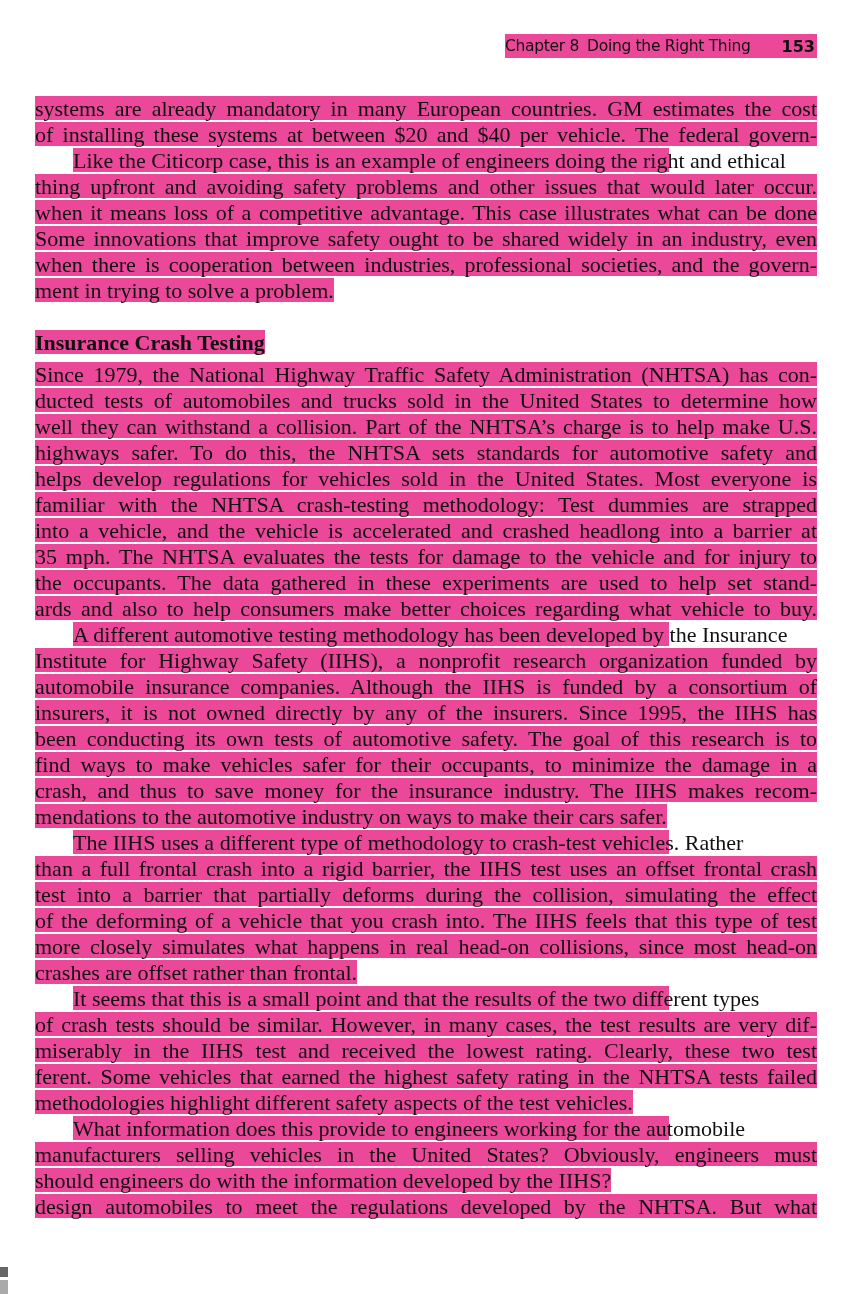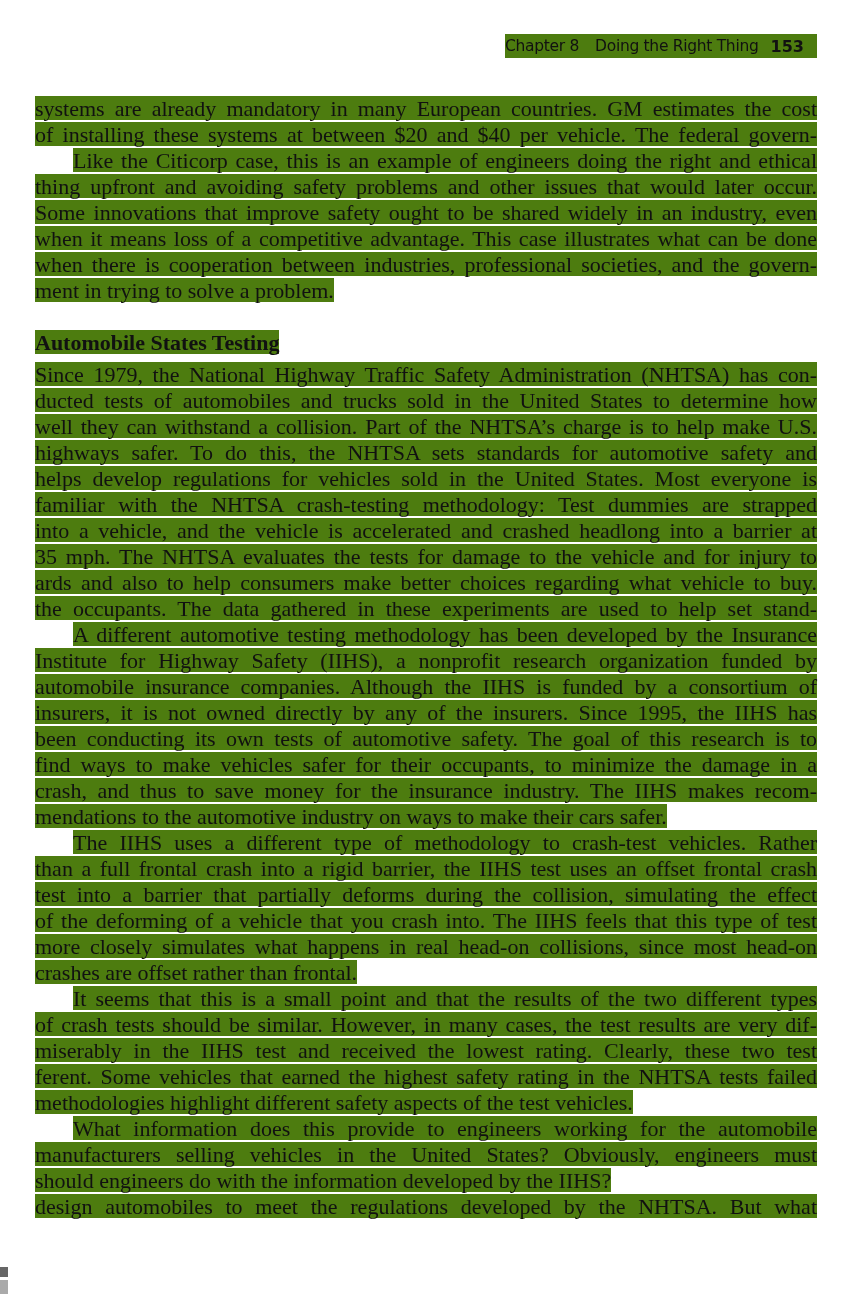--- a/index.html
+++ b/index.html
@@ -1,34 +1,34 @@
 <!DOCTYPE html>
 <html><head>
 <meta charset="utf-8">
 <style>
   html, body { margin:0; padding:0; background:#ffffff; }
   body { width:862px; height:1294px; position:relative; overflow:hidden; }
-  .hl { background:#4d7c0f; }
+  .hl { background:#ec4899; }
   .header {
     position:absolute; left:505px; top:34px; height:24px; width:312px;
     font-family:"DejaVu Sans", sans-serif; font-size:15.5px; color:#111;
     display:flex; align-items:center; white-space:nowrap;
   }
   .header .chap { letter-spacing:-0.3px; }
-  .header .title { margin-left:16px; letter-spacing:-0.3px; }
-  .header .pnum { margin-left:auto; font-weight:bold; font-size:16px; padding-right:13px; }
+  .header .title { margin-left:8px; letter-spacing:-0.3px; }
+  .header .pnum { margin-left:auto; font-weight:bold; font-size:16px; padding-right:2px; }
   .page { position:absolute; left:35px; top:96px; width:782px; }
   .line {
     height:26px; line-height:26px; font-family:"Liberation Serif", serif;
     font-size:22px; color:#111; white-space:nowrap; position:relative;
   }
   .line span.txt { display:inline-block; height:24px; line-height:25px; padding:0 0px; }
   .line.just span.txt { width:782px; text-align:justify; text-align-last:justify; }
   .line.indent span.txt { margin-left:38px; }
-  .line.just.indent span.txt { width:744px; }
+  .line.just.indent span.txt { width:596px; }
   .heading { font-weight:bold; }
   .gap { height:26px; }
   .corner { position:absolute; left:0; width:8px; }
 </style>
 </head>
 <body>
 
 <div class="header hl">
   <span class="chap">Chapter 8</span>
   <span class="title">Doing the Right Thing</span>
@@ -38,41 +38,41 @@
 <div class="page">
 
   <div>
     <div class="line just"><span class="txt hl">systems are already mandatory in many European countries. GM estimates the cost</span></div>
     <div class="line just"><span class="txt hl">of installing these systems at between $20 and $40 per vehicle. The federal govern-</span></div>
   </div>
 
   <div>
     <div class="line just indent"><span class="txt hl">Like the Citicorp case, this is an example of engineers doing the right and ethical</span></div>
     <div class="line just"><span class="txt hl">thing upfront and avoiding safety problems and other issues that would later occur.</span></div>
+    <div class="line just"><span class="txt hl">when it means loss of a competitive advantage. This case illustrates what can be done</span></div>
     <div class="line just"><span class="txt hl">Some innovations that improve safety ought to be shared widely in an industry, even</span></div>
-    <div class="line just"><span class="txt hl">when it means loss of a competitive advantage. This case illustrates what can be done</span></div>
     <div class="line just"><span class="txt hl">when there is cooperation between industries, professional societies, and the govern-</span></div>
     <div class="line"><span class="txt hl">ment in trying to solve a problem.</span></div>
   </div>
 
   <div class="gap"></div>
 
-  <div class="line heading"><span class="txt hl">Automobile States Testing</span></div>
+  <div class="line heading"><span class="txt hl">Insurance Crash Testing</span></div>
 
   <div style="margin-top:6px;">
     <div class="line just"><span class="txt hl">Since 1979, the National Highway Traffic Safety Administration (NHTSA) has con-</span></div>
     <div class="line just"><span class="txt hl">ducted tests of automobiles and trucks sold in the United States to determine how</span></div>
     <div class="line just"><span class="txt hl">well they can withstand a collision. Part of the NHTSA’s charge is to help make U.S.</span></div>
     <div class="line just"><span class="txt hl">highways safer. To do this, the NHTSA sets standards for automotive safety and</span></div>
     <div class="line just"><span class="txt hl">helps develop regulations for vehicles sold in the United States. Most everyone is</span></div>
     <div class="line just"><span class="txt hl">familiar with the NHTSA crash-testing methodology: Test dummies are strapped</span></div>
     <div class="line just"><span class="txt hl">into a vehicle, and the vehicle is accelerated and crashed headlong into a barrier at</span></div>
     <div class="line just"><span class="txt hl">35 mph. The NHTSA evaluates the tests for damage to the vehicle and for injury to</span></div>
+    <div class="line just"><span class="txt hl">the occupants. The data gathered in these experiments are used to help set stand-</span></div>
     <div class="line just"><span class="txt hl">ards and also to help consumers make better choices regarding what vehicle to buy.</span></div>
-    <div class="line just"><span class="txt hl">the occupants. The data gathered in these experiments are used to help set stand-</span></div>
   </div>
 
   <div>
     <div class="line just indent"><span class="txt hl">A different automotive testing methodology has been developed by the Insurance</span></div>
     <div class="line just"><span class="txt hl">Institute for Highway Safety (IIHS), a nonprofit research organization funded by</span></div>
     <div class="line just"><span class="txt hl">automobile insurance companies. Although the IIHS is funded by a consortium of</span></div>
     <div class="line just"><span class="txt hl">insurers, it is not owned directly by any of the insurers. Since 1995, the IIHS has</span></div>
     <div class="line just"><span class="txt hl">been conducting its own tests of automotive safety. The goal of this research is to</span></div>
     <div class="line just"><span class="txt hl">find ways to make vehicles safer for their occupants, to minimize the damage in a</span></div>
     <div class="line just"><span class="txt hl">crash, and thus to save money for the insurance industry. The IIHS makes recom-</span></div>

